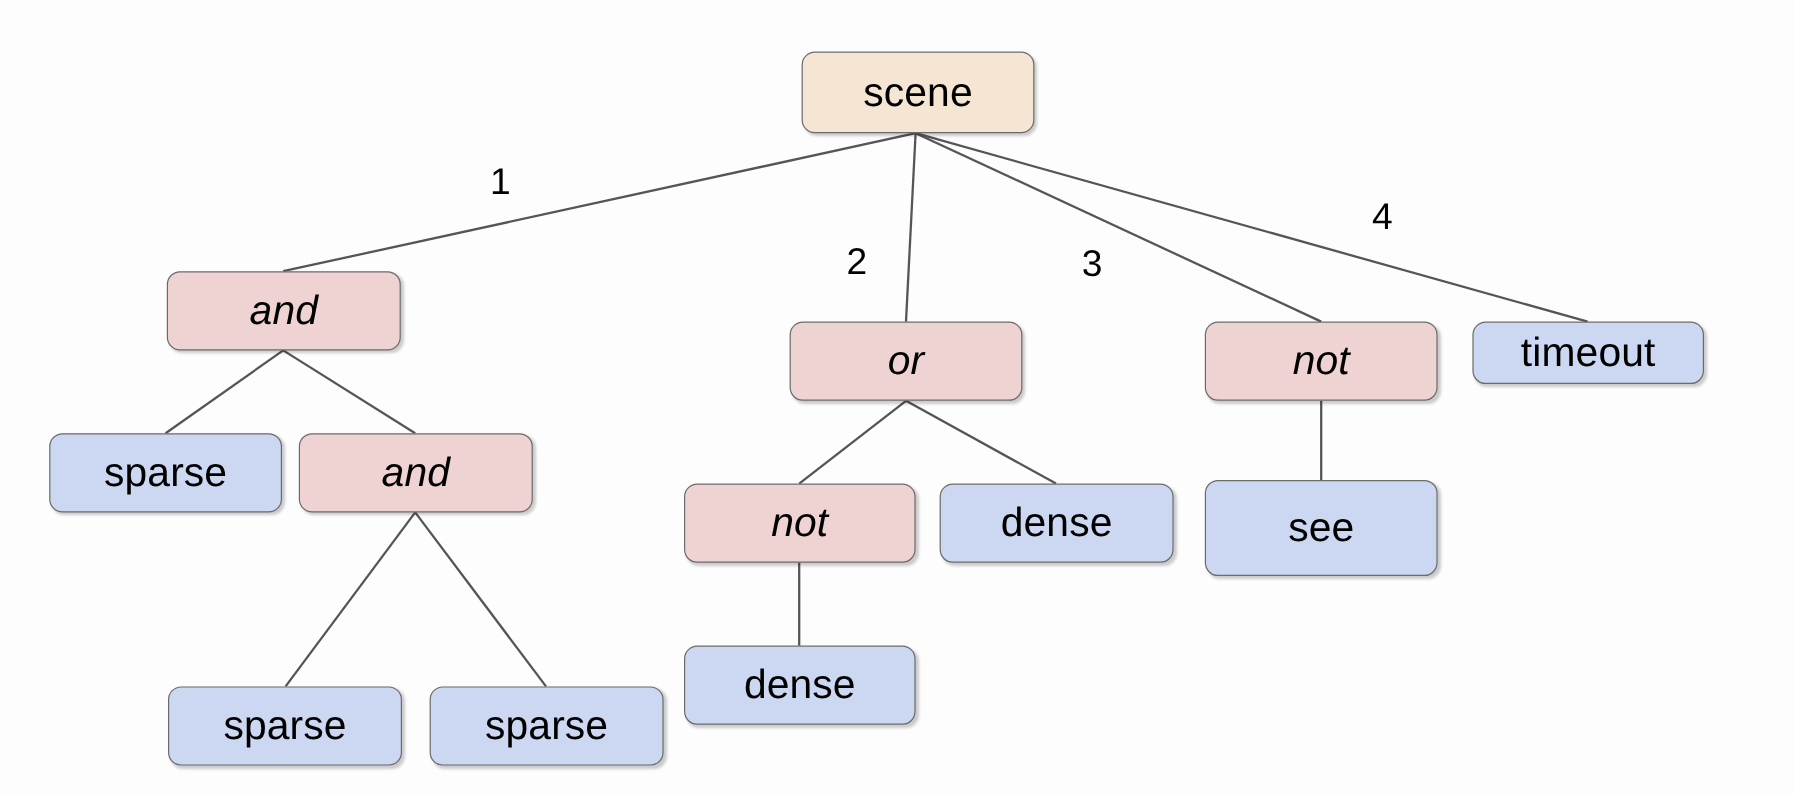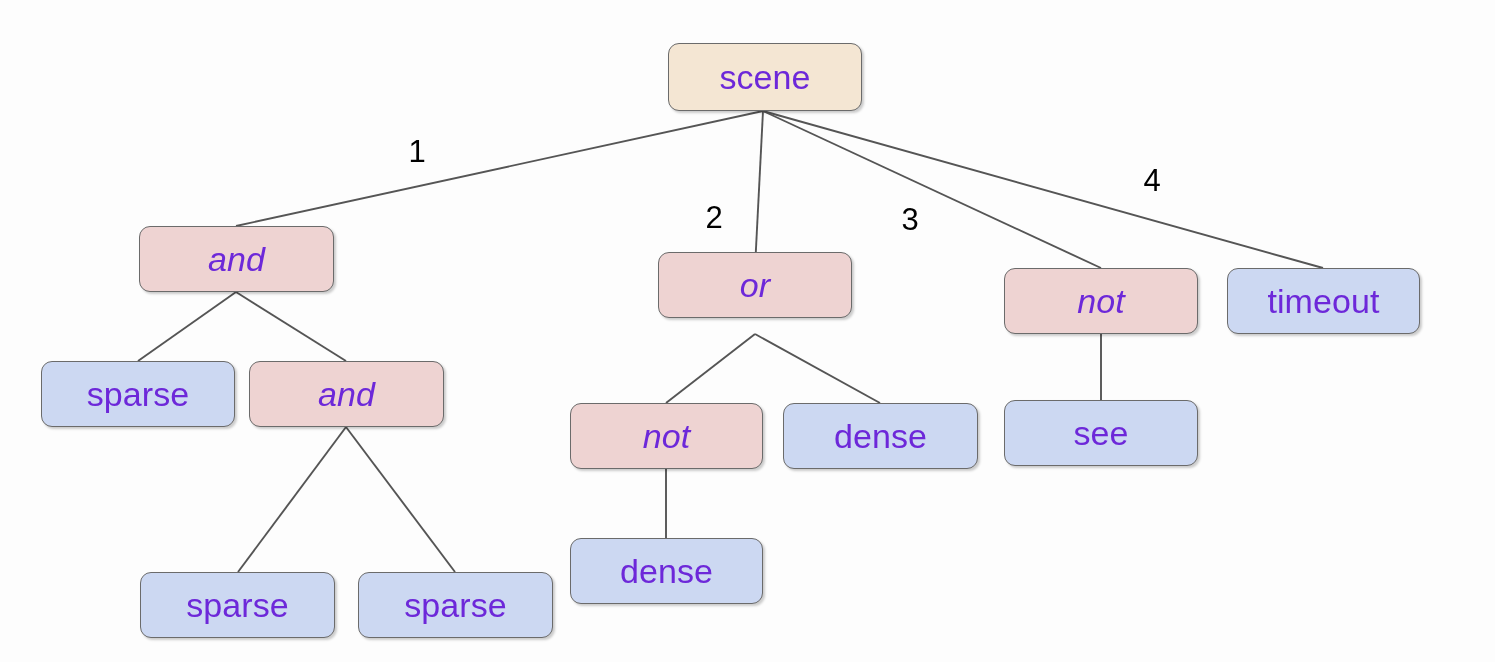--- a/index.html
+++ b/index.html
@@ -25,21 +25,21 @@
   }
   .node {
     position: absolute;
     box-sizing: border-box;
     border: 1.6px solid #6b6b6b;
     border-radius: 11px;
     display: flex;
     align-items: center;
     justify-content: center;
     font-size: 34px;
-    color: #6d28d9;
+    color: #000000;
     letter-spacing: 0.1px;
     box-shadow: 2px 2px 2.5px rgba(0,0,0,0.20);
     white-space: nowrap;
   }
   .node.root  { background: #f4e6d3; }
   .node.op    { background: #eed3d2; font-style: italic; }
   .node.leaf  { background: #ccd8f2; }
   .edge-label {
     position: absolute;
     font-size: 31px;
@@ -78,39 +78,39 @@
       </div>
       <div class="node op" style="left: 249px; top: 361px; width: 195px; height: 66px;">
         <span>and</span>
       </div>
       <div class="node leaf" style="left: 140px; top: 572px; width: 195px; height: 66px;">
         <span>sparse</span>
       </div>
       <div class="node leaf" style="left: 358px; top: 572px; width: 195px; height: 66px;">
         <span>sparse</span>
       </div>
-      <div class="node op" style="left: 658px; top: 252px; width: 194px; height: 66px;">
+      <div class="node op" style="left: 658px; top: 268px; width: 194px; height: 66px;">
         <span>or</span>
       </div>
       <div class="node op" style="left: 570px; top: 403px; width: 193px; height: 66px;">
         <span>not</span>
       </div>
       <div class="node leaf" style="left: 783px; top: 403px; width: 195px; height: 66px;">
         <span>dense</span>
       </div>
       <div class="node leaf" style="left: 570px; top: 538px; width: 193px; height: 66px;">
         <span>dense</span>
       </div>
       <div class="node op" style="left: 1004px; top: 268px; width: 194px; height: 66px;">
         <span>not</span>
       </div>
-      <div class="node leaf" style="left: 1004px; top: 400px; width: 194px; height: 66px;">
+      <div class="node leaf" style="left: 1004px; top: 400px; width: 194px; height: 80px;">
         <span>see</span>
       </div>
-      <div class="node leaf" style="left: 1227px; top: 268px; width: 193px; height: 66px;">
+      <div class="node leaf" style="left: 1227px; top: 268px; width: 193px; height: 52px;">
         <span>timeout</span>
       </div>
     </div>
   <div id="label-layer">
       <div class="edge-label" style="left: 417px; top: 152px;">1</div>
       <div class="edge-label" style="left: 714px; top: 218px;">2</div>
       <div class="edge-label" style="left: 910px; top: 220px;">3</div>
       <div class="edge-label" style="left: 1152px; top: 181px;">4</div>
     </div>
 </div>

